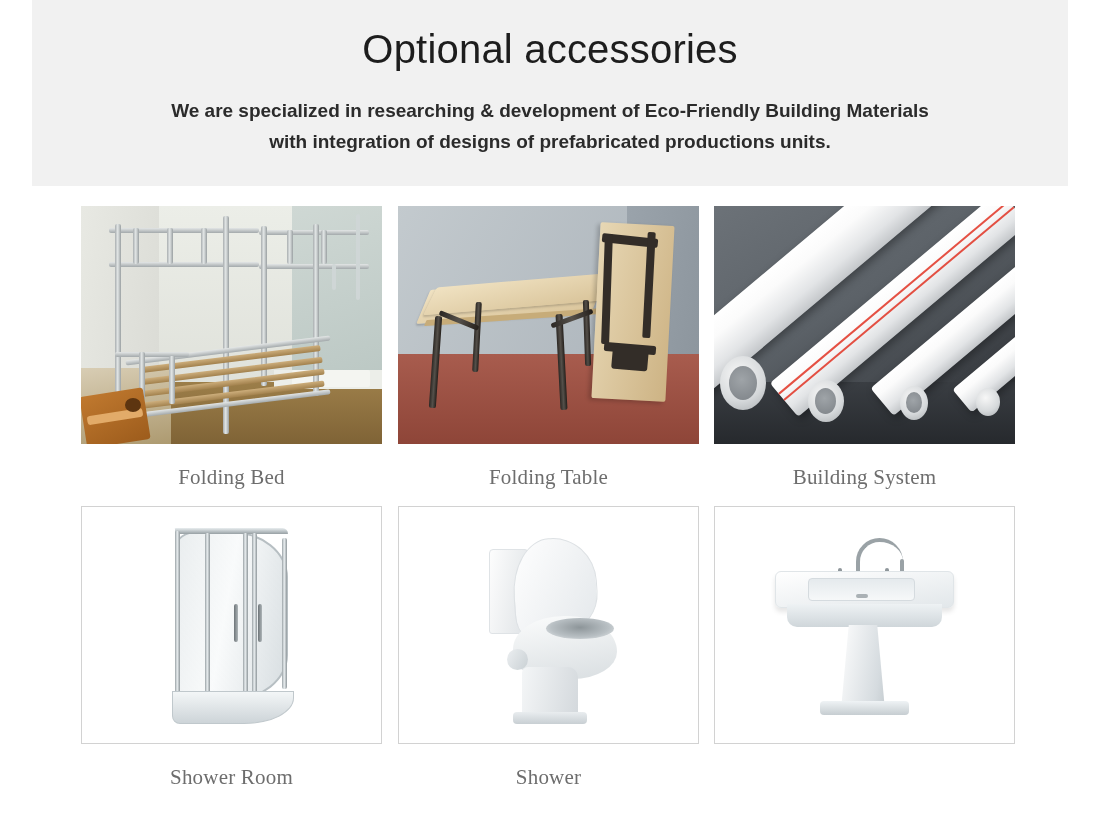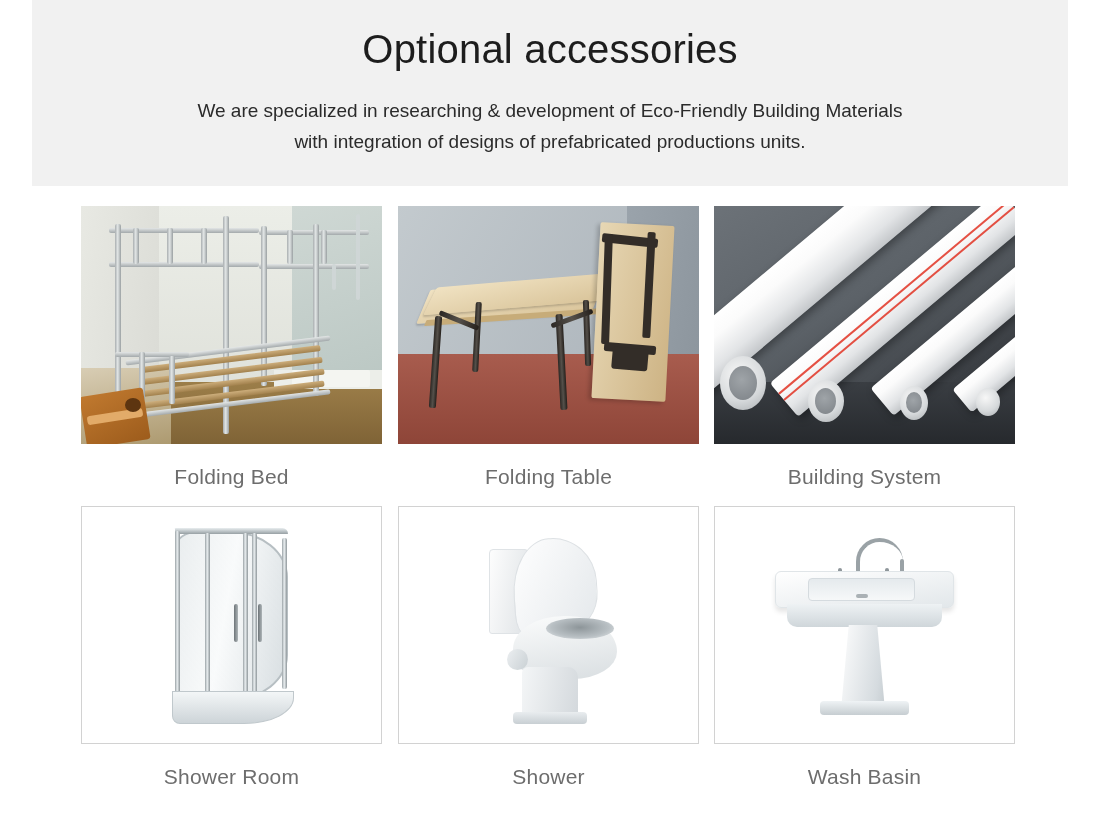--- a/index.html
+++ b/index.html
@@ -39,28 +39,29 @@
   .subtitle {
     position: absolute;
     left: 0; right: 0;
     top: 96px;
     text-align: center;
     font-size: 19px;
     font-weight: 300;
     color: #2b2b2b;
     line-height: 1.62;
   }
-  .subtitle-line { display: block; }
+  .subtitle-line { display: block; font-weight: bold; }
 
   
   .grid {
     position: absolute;
     left: 0;
     top: 206px;
     width: 1097px;
+    font-family: Liberation Serif, serif;
   }
   .row {
     position: relative;
     height: 300px;
   }
   .card {
     position: absolute;
     width: 301px;
     top: 0;
   }
@@ -381,16 +382,15 @@
           <div class="wb-knob" style="left:39%;"></div>
           <div class="wb-knob" style="left:55%;"></div>
           <div class="wb-counter"></div>
           <div class="wb-bowl"></div>
           <div class="wb-drain"></div>
           <div class="wb-apron"></div>
           <div class="wb-col"></div>
           <div class="wb-foot"></div>
         </div>
       </div>
-      <div class="caption">Wash Basin</div>
     </div>
   </div>
 </div>
 
 </body></html>

